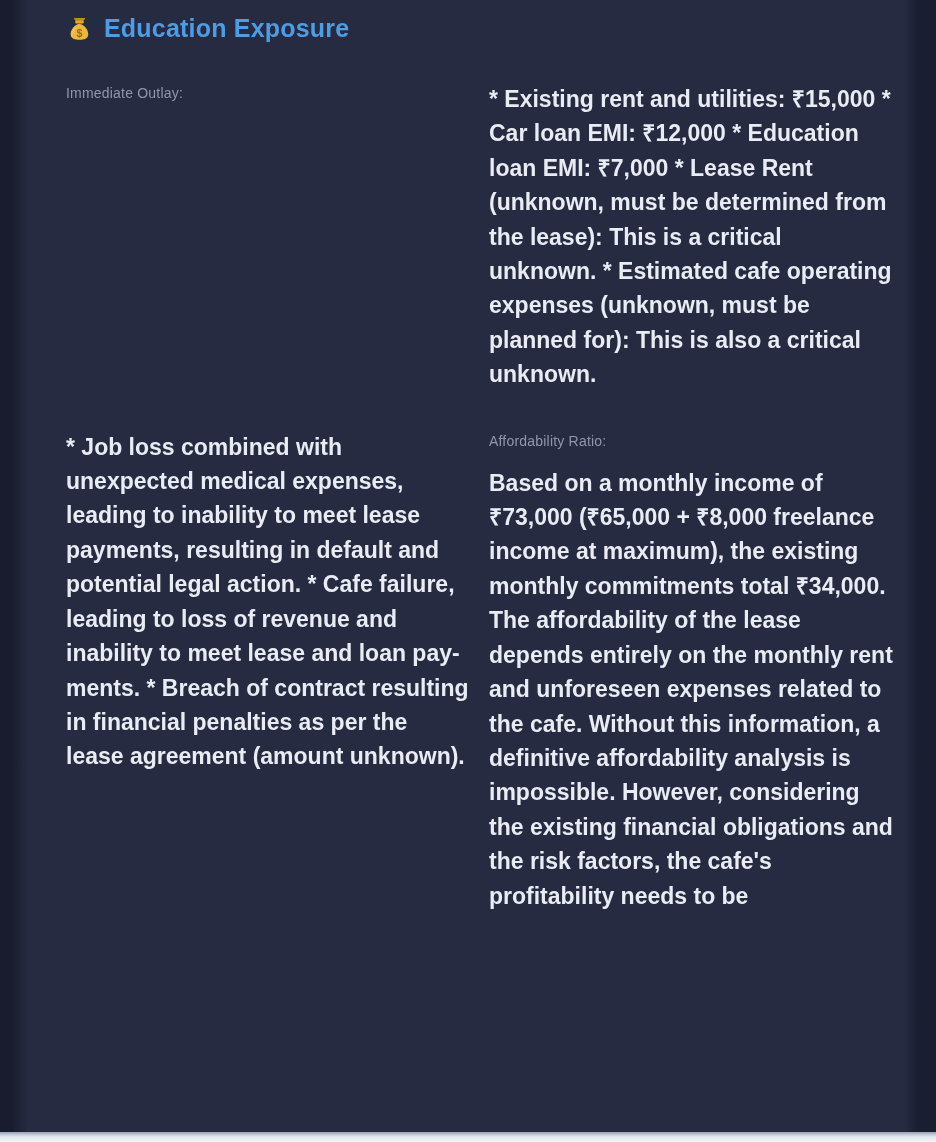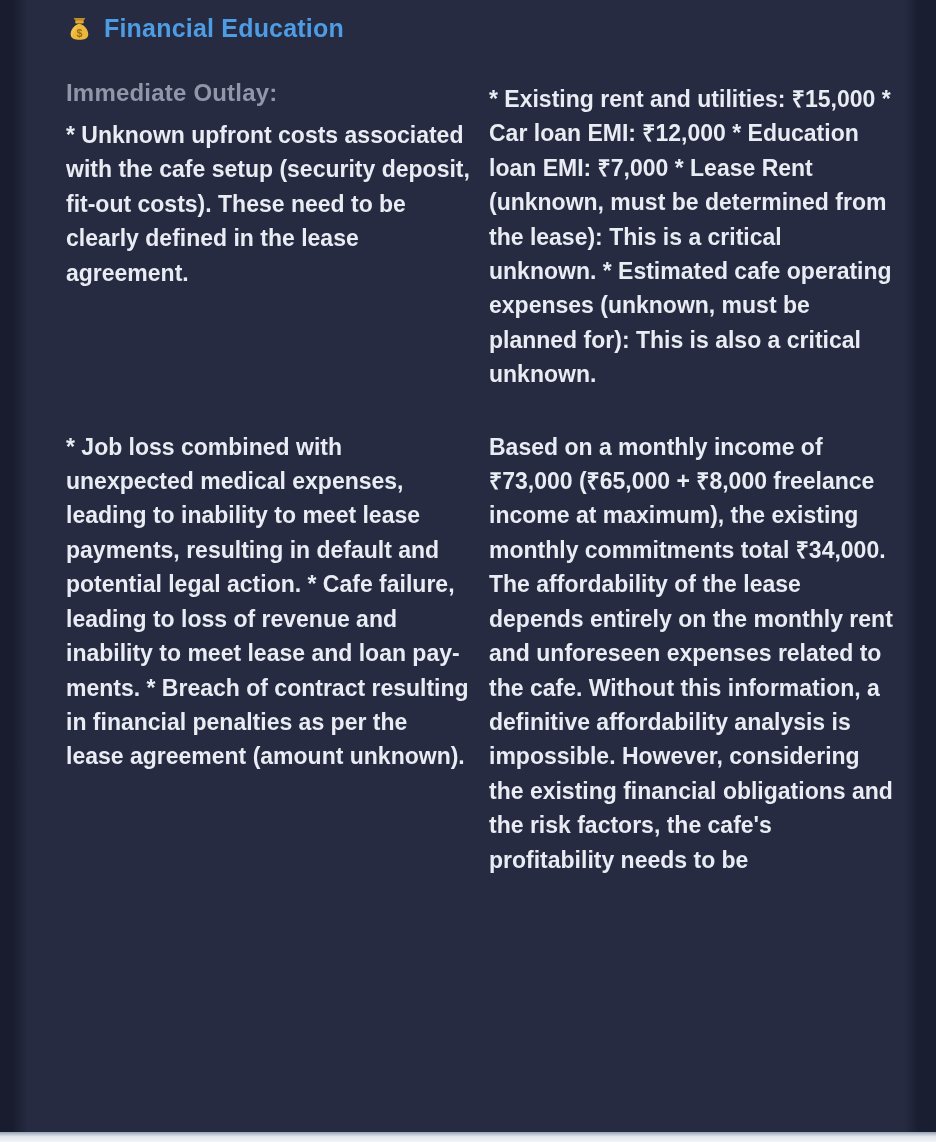--- a/index.html
+++ b/index.html
@@ -49,21 +49,21 @@
   }
   .grid{
     margin-top:38px;
     display:grid;
     grid-template-columns:404px 404px;
     column-gap:19px;
     row-gap:38px;
     align-items:start;
   }
   .sec-label{
-    font-size:24px;line-height:22px;font-weight:700;
+    font-size:14px;line-height:22px;font-weight:400;
     color:var(--label-color);
     margin-bottom:14px;
     letter-spacing:0.2px;
   }
   .sec-body{
     font-size:23px;line-height:34.4px;font-weight:700;
     color:var(--body-color);
     hyphens:manual;
     overflow-wrap:break-word;
   }
@@ -81,39 +81,39 @@
     <div class="header">
       <span class="icon">
         <svg viewBox="0 0 24 24" width="27" height="27" aria-hidden="true">
           <path d="M8.6 5.6 L6.8 2.6 h10.4 l-1.8 3" fill="#c08a26"></path>
           <rect x="8.2" y="5.0" width="7.6" height="2.6" rx="1.2" fill="#e2a830"></rect>
           <path d="M12 7.8 C6.6 9.2 4.2 13.8 4.2 17.0 c0 3.9 3.8 5.0 7.8 5.0 s7.8-1.1 7.8-5.0 c0-3.2-2.4-7.8-7.8-9.2z" fill="#ecb83c"></path>
           <path d="M12 7.8 C6.6 9.2 4.2 13.8 4.2 17.0 c0 1.2 .4 2.1 1.1 2.9 C6.9 15.1 9 10.9 12 7.8z" fill="#f3c95f" opacity="0.55"></path>
           <text x="12" y="19.4" font-size="9.5" font-weight="bold" fill="#9c6d12" text-anchor="middle" font-family="'Liberation Sans',sans-serif">$</text>
         </svg>
       </span>
-      <span class="title">Financial Education</span>
+      <span class="title">Education Exposure</span>
     </div>
 
     <div class="grid">
 
       <div class="sec">
         <div class="sec-label">Immediate Outlay:</div>
-        <div class="sec-body">* Unknown upfront costs associated with the cafe setup (security deposit, fit-out costs). These need to be clearly defined in the lease agreement.</div>
       </div>
 
       <div class="sec">
         <div class="sec-body">* Existing rent and utilities: ₹15,000 * Car loan EMI: ₹12,000 * Education loan EMI: ₹7,000 * Lease Rent (unknown, must be deter­mined from the lease): This is a critical unknown. * Estimated cafe operating expenses (unknown, must be planned for): This is also a critical unknown.</div>
       </div>
 
       <div class="sec">
         <div class="sec-body">* Job loss combined with unexpected medical ex­penses, leading to inability to meet lease payments, resulting in default and po­tential legal action. * Cafe failure, leading to loss of revenue and inability to meet lease and loan pay­ments. * Breach of con­tract resulting in financial penalties as per the lease agreement (amount unknown).</div>
       </div>
 
       <div class="sec">
+        <div class="sec-label">Affordability Ratio:</div>
         <div class="sec-body">Based on a monthly in­come of ₹73,000 (₹65,000 + ₹8,000 freelance income at maximum), the existing monthly commitments to­tal ₹34,000. The affordabili­ty of the lease depends en­tirely on the monthly rent and unforeseen expenses related to the cafe. Without this information, a de­finitive affordability analy­sis is impossible. However, considering the existing fi­nancial obligations and the risk factors, the cafe's profitability needs to be</div>
       </div>
 
     </div>
   </div>
 </div>
 
 <div class="bottom-strip"></div>
 
 </body></html>

